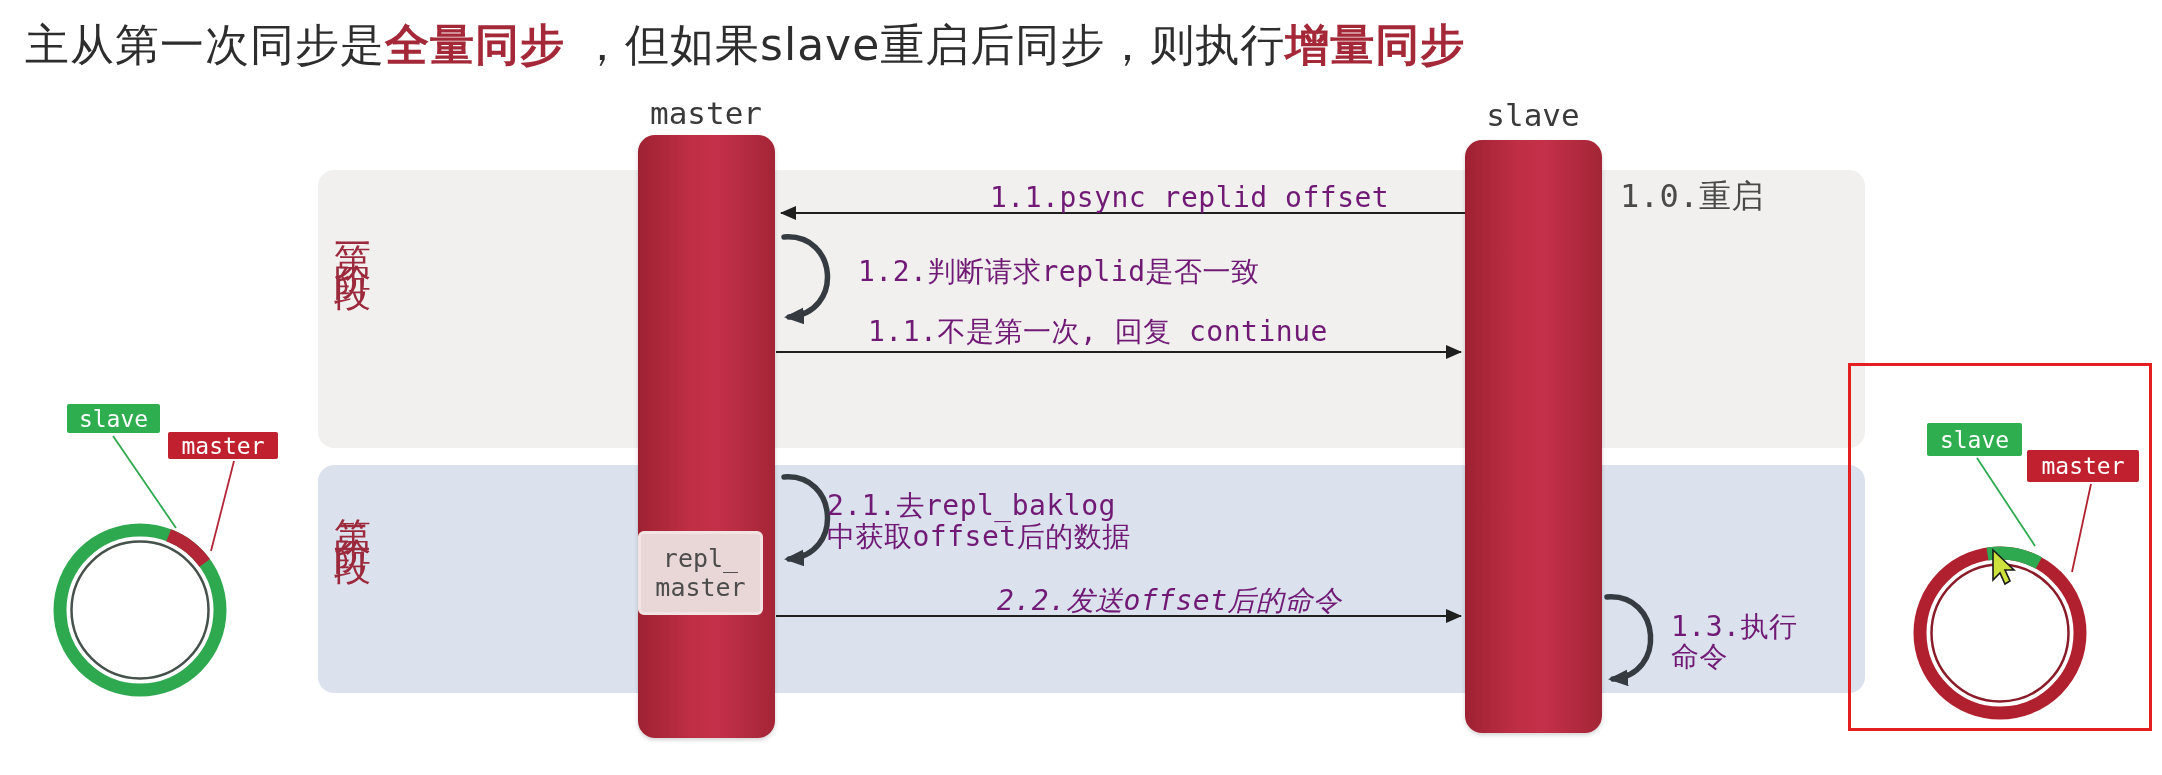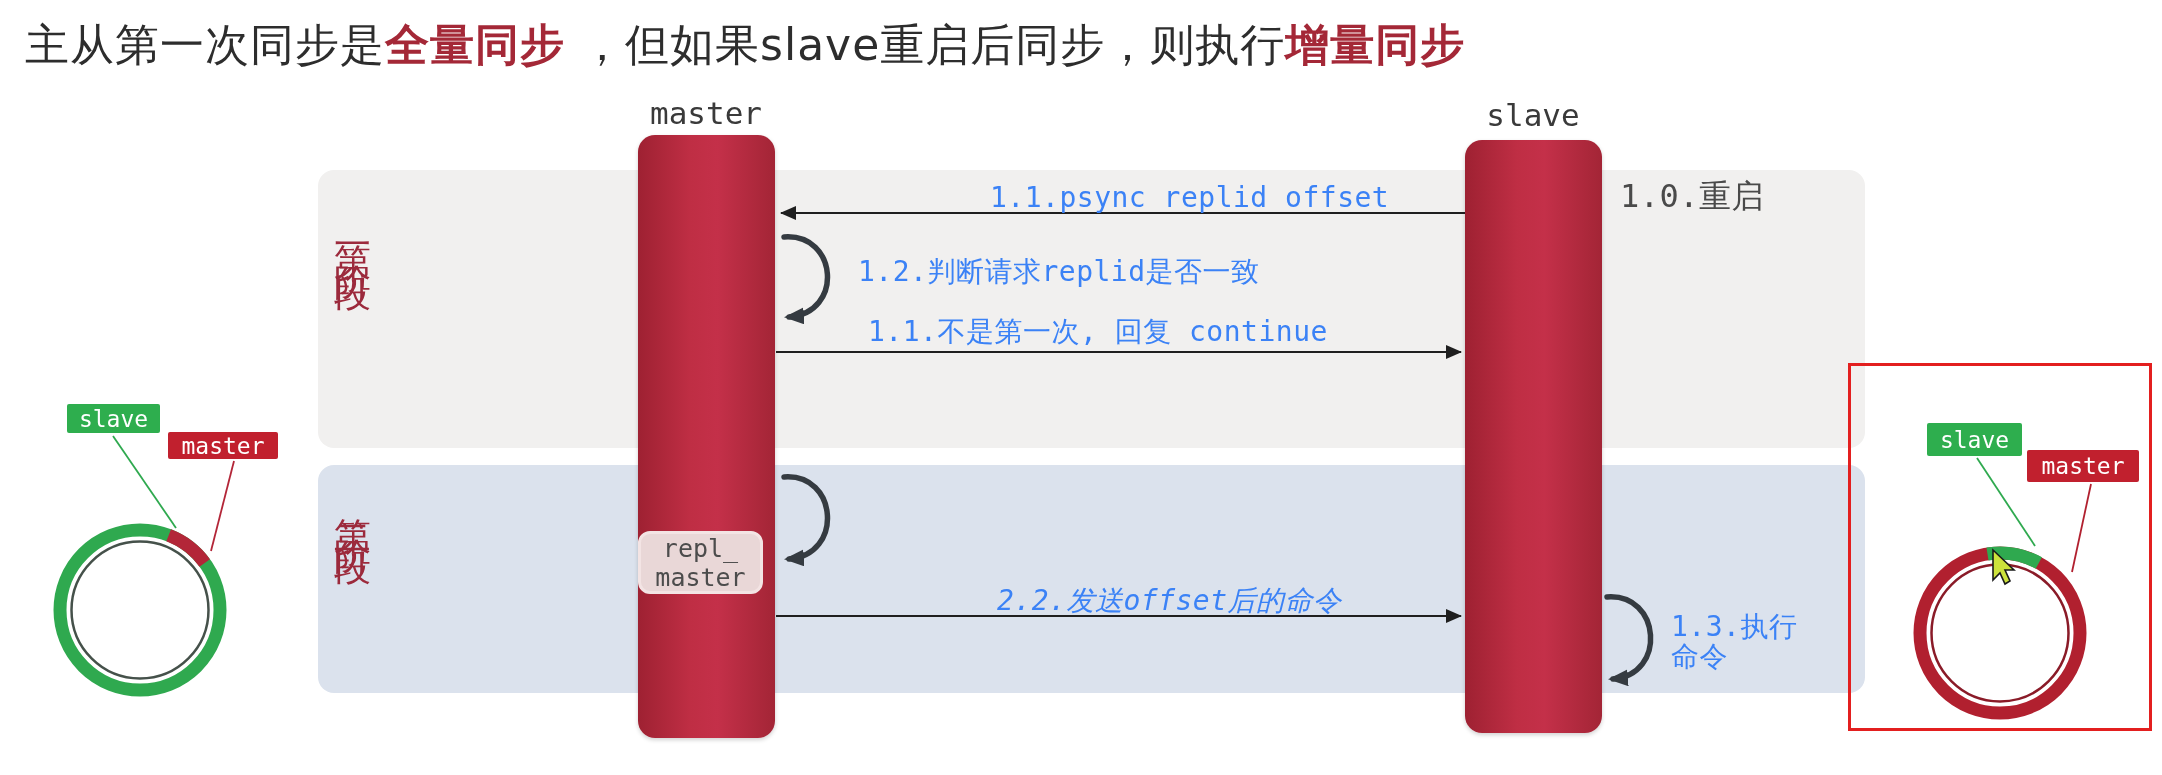--- a/index.html
+++ b/index.html
@@ -23,29 +23,29 @@
   
   .lifeline{width:137px;border-radius:17px;
     background:linear-gradient(90deg,#9e2132 0%,#bf2e44 38%,#c43049 58%,#a32536 100%);
     box-shadow:0 2px 4px rgba(0,0,0,.18);}
   .lifeline.master{left:638px;top:135px;height:603px;}
   .lifeline.slave{left:1465px;top:140px;height:593px;}
   .lifeline-label{font-family:"DejaVu Sans Mono","Liberation Mono",monospace;
     font-size:31px;color:#3a3a3a;transform:translateX(-50%);white-space:nowrap;}
 
   
-  .replbox{left:638px;top:531px;width:125px;height:63px;background:#e9d7d7;
-    border:3px solid #f3e4e4;border-radius:12px;box-sizing:border-box;
+  .replbox{left:638px;top:531px;width:125px;height:84px;background:#e9d7d7;
+    border:3px solid #f3e4e4;border-radius:6px;box-sizing:border-box;
     display:flex;flex-direction:column;align-items:center;justify-content:center;
     font-family:"DejaVu Sans Mono","Liberation Mono",monospace;font-size:25px;
     line-height:29px;color:#4c4c4c;}
 
   
   .msg{font-family:"DejaVu Sans Mono","Liberation Mono",monospace;font-size:28px;
-    color:#3b82f6;letter-spacing:.5px;white-space:nowrap;line-height:31px;}
+    color:#701a75;letter-spacing:.5px;white-space:nowrap;line-height:31px;}
   .m10{left:1620px;top:181px;font-size:32px;color:#4a4a4a;}
   .m11{left:990px;top:182px;}
   .m12{left:826px;top:256px;margin-left:32px;}
   .m13{left:868px;top:316px;}
   .m21{left:827px;top:490px;}
   .m22{left:997px;top:585px;font-style:italic;}
   .m23{left:1671px;top:612px;line-height:30px;}
 
   
   .badge{display:flex;align-items:center;justify-content:center;color:#ffffff;
@@ -116,20 +116,24 @@
 
   <div class="abs replbox">
     <div>repl_</div>
     <div>master</div>
   </div>
 
   <div class="abs msg m10">1.0.重启</div>
   <div class="abs msg m11">1.1.psync replid offset</div>
   <div class="abs msg m12">1.2.判断请求replid是否一致</div>
   <div class="abs msg m13">1.1.不是第一次, 回复 continue</div>
+  <div class="abs msg m21">
+    <div>2.1.去repl_baklog</div>
+    <div>中获取offset后的数据</div>
+  </div>
   <div class="abs msg m22">2.2.发送offset后的命令</div>
   <div class="abs msg m23">
     <div>1.3.执行</div>
     <div>命令</div>
   </div>
 
   <div class="abs badge green b-ls">slave</div>
   <div class="abs badge red b-lm">master</div>
   <div class="abs badge green b-rs">slave</div>
   <div class="abs badge red b-rm">master</div>

